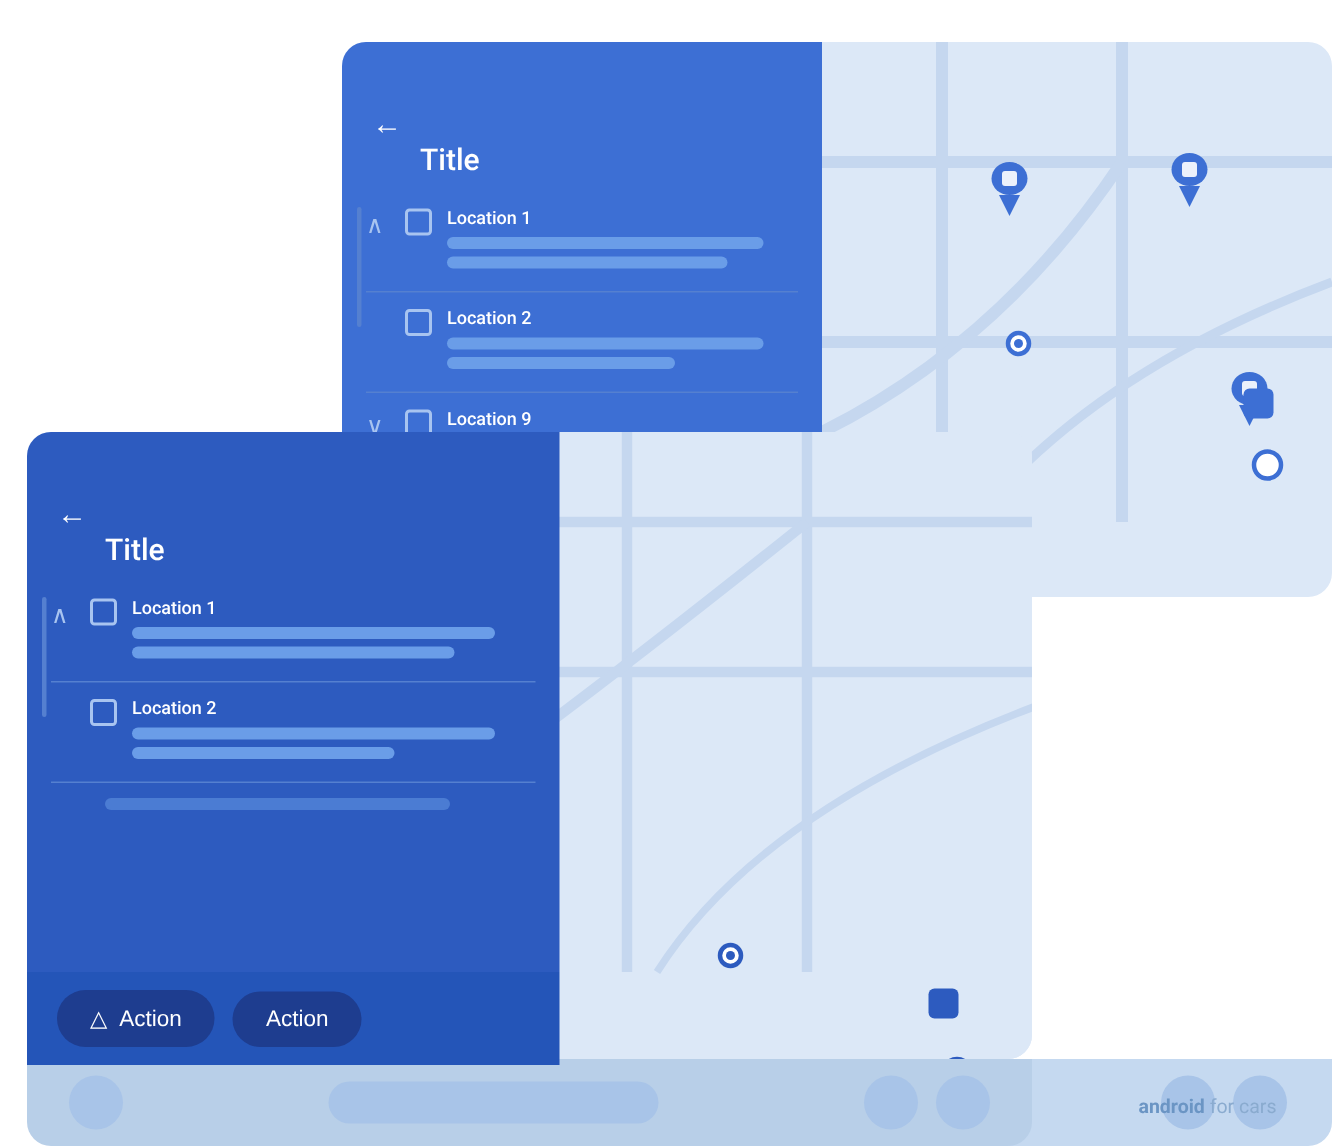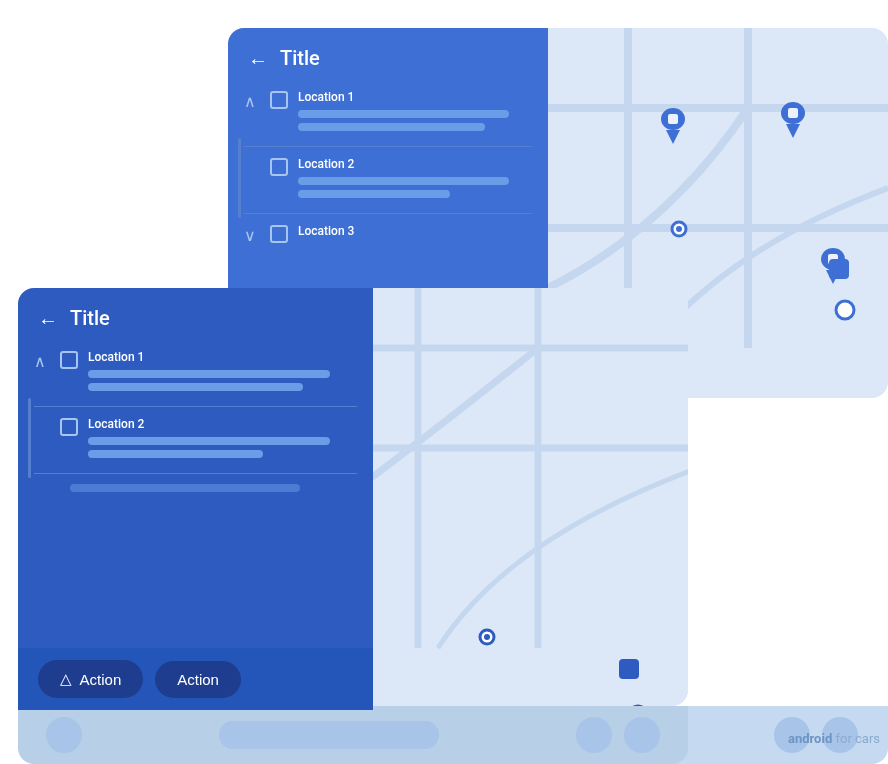--- a/index.html
+++ b/index.html
@@ -48,20 +48,21 @@
     .panel-header .back-arrow {
       color: #fff;
       font-size: 20px;
       cursor: pointer;
     }
 
     .panel-header .title {
       color: #fff;
       font-size: 20px;
       font-weight: 500;
+      margin-top: 48px;
     }
 
     .panel-list {
       flex: 1;
       overflow: hidden;
       padding: 0 0 8px;
     }
 
     .list-item-group {
       padding: 0 16px;
@@ -226,21 +227,21 @@
       display: flex;
       align-items: center;
       justify-content: space-between;
       padding: 0 28px;
     }
 
     
     .brand-text {
       position: absolute;
       bottom: 18px;
-      right: 8px;
+      right: 37px;
       font-size: 13px;
       color: #8aabcf;
       z-index: 10;
     }
 
     .brand-text strong {
       font-weight: 700;
       color: #6b95c4;
     }
   </style>
@@ -329,21 +330,21 @@
         </div>
       </div>
       <div class="item-divider"></div>
     </div>
 
     <div class="list-item-group">
       <div class="list-item-row">
         <span class="chevron">∨</span>
         <div class="checkbox"></div>
         <div class="item-content">
-          <div class="item-title">Location 3</div>
+          <div class="item-title">Location 9</div>
         </div>
       </div>
     </div>
   </div>
 </div>
 
 <div class="bottom-bar-area">
   <div class="bottom-circle"></div>
   <div class="bottom-pill"></div>
   <div class="bottom-circles-right">

